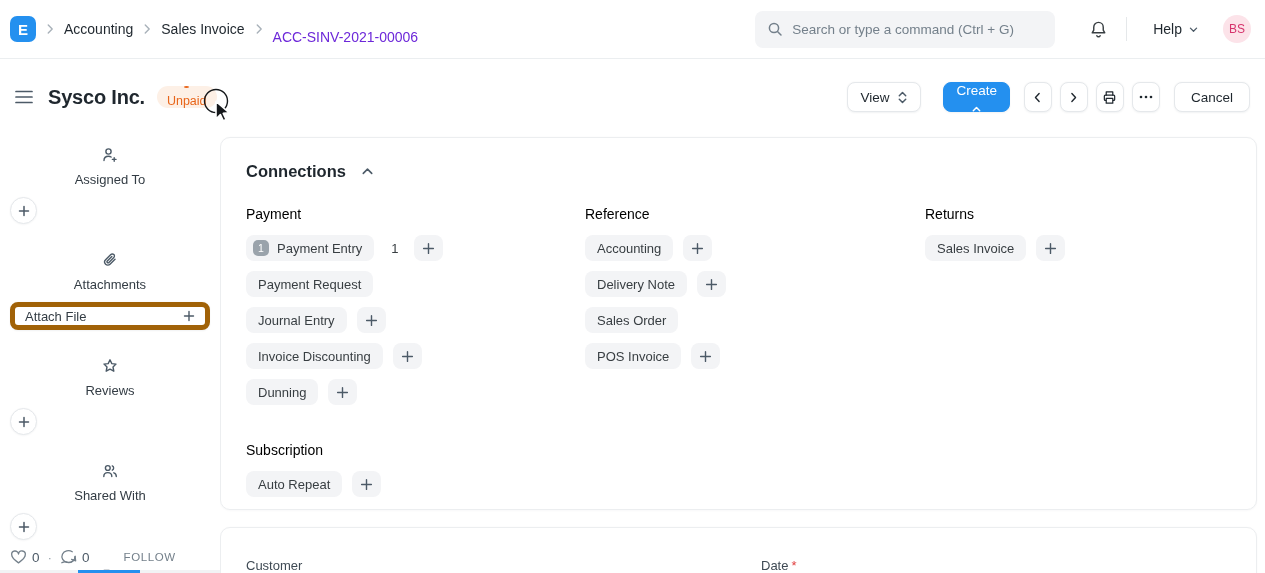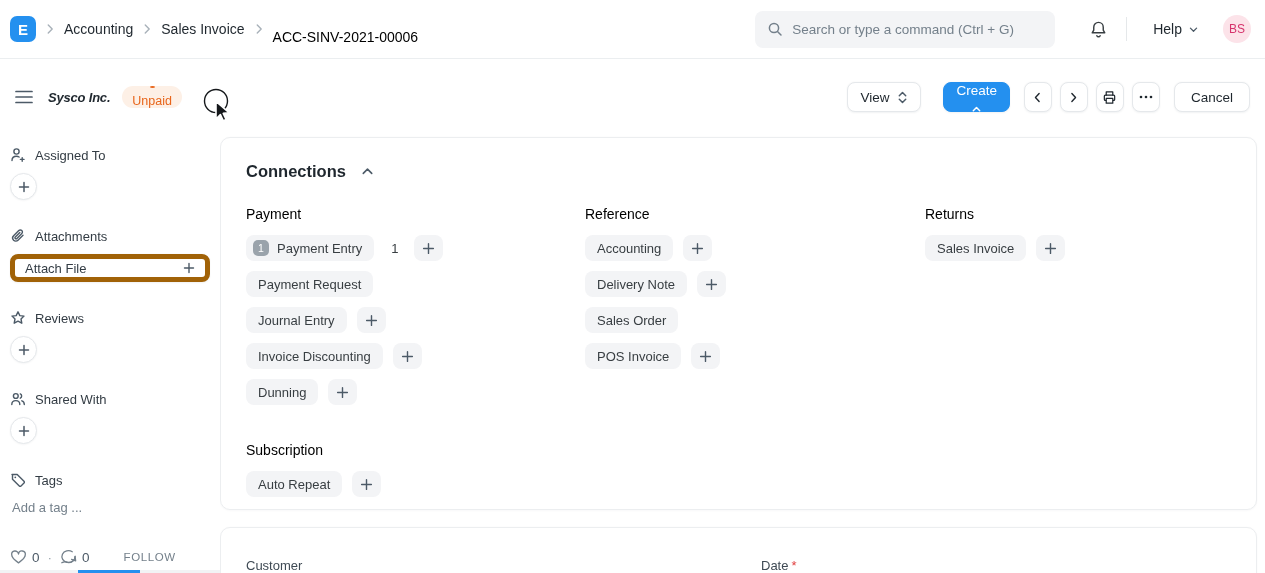--- a/index.html
+++ b/index.html
@@ -15,21 +15,21 @@
     height:59px; display:flex; align-items:center;
     padding:0 14px 0 10px; border-bottom:1px solid #ebeef0; background:#fff;
   }
   .logo {
     width:26px; height:26px; border-radius:7px; background:#2490ef;
     color:#fff; font-size:15px; font-weight:700;
     display:flex; align-items:center; justify-content:center; cursor:pointer;
   }
   .crumb-sep { margin:0 7px; color:#a8b1b9; }
   .crumb { font-size:14px; font-weight:500; color:#1f272e; text-decoration:none; cursor:pointer; }
-  .crumb.current { color:#000000; cursor:default;margin-top:16px; }
+  .crumb.current { color:#6d28d9; cursor:default;margin-top:16px; }
   .search-box {
     margin-left:auto; width:300px; height:37px; border-radius:8px;
     background:#f3f4f6; display:flex; align-items:center; padding:0 12px; gap:9px;
     cursor:text;
   }
   .search-box span { font-size:13.5px; color:#74808b; white-space:nowrap; }
   .nav-right { display:flex; align-items:center; }
   .icon-btn-plain { background:none; border:none; cursor:pointer; padding:4px; display:flex; }
   .bell-wrap { margin-left:30px; }
   .nav-divider { width:1px; height:24px; background:#e5e8ea; margin:0 14px; }
@@ -39,21 +39,21 @@
   }
   .avatar {
     width:28px; height:28px; border-radius:50%; margin-left:24px;
     background:#fce3e9; color:#d6336c; font-size:12px; font-weight:500;
     display:flex; align-items:center; justify-content:center; cursor:pointer;
   }
 
   
   .page-head { height:76px; display:flex; align-items:center; padding:0 15px 0 10px; background:#fff; }
   .menu-toggle { background:none; border:none; cursor:pointer; padding:4px; display:flex; }
-  .page-title { font-size:13px; font-weight:700; color:#1f272e; margin-left:10px; letter-spacing:-0.2px;font-style:italic; }
+  .page-title { font-size:20px; font-weight:700; color:#1f272e; margin-left:10px; letter-spacing:-0.2px; }
   .status-badge {
     margin-left:12px; height:22px; padding:0 10px; border-radius:11px;
     background:#fdf0e6; color:#e8651a; font-size:12.5px;
     display:flex; align-items:center; gap:6px;flex-direction:column;
   }
   .status-badge .dot { width:5px; height:5px; border-radius:50%; background:currentColor; }
   .actions { margin-left:auto; display:flex; align-items:center; }
   .btn {
     height:30px; border-radius:8px; border:1px solid #e5e8eb; background:#fff;
     font-family:inherit; font-size:13.5px; color:#1f272e; padding:0 12px;
@@ -62,21 +62,21 @@
   }
   .btn.icon-only { width:28px; padding:0; justify-content:center; }
   .btn.primary { background:#2490ef; border-color:#2490ef; color:#fff;flex-direction:column; }
   .ml22 { margin-left:22px; } .ml14 { margin-left:14px; } .ml8 { margin-left:8px; }
   .btn.cancel { padding:0 16px; }
 
   
   .sidebar { position:absolute; left:0; top:135px; bottom:0; width:220px; padding:12px 10px 0 10px; }
   .side-sec { margin-top:28px; }
   .side-sec:first-child { margin-top:0; }
-  .side-head { display:flex; align-items:center; gap:9px; margin-bottom:10px; }
+  .side-head { display:flex; align-items:center; gap:9px; margin-bottom:10px;flex-direction:column; }
   .side-head .lbl { font-size:13px; font-weight:500; color:#333c44; }
   .plus-circle {
     width:27px; height:27px; border-radius:50%; border:1px solid #e5e8eb; background:#fff;
     display:flex; align-items:center; justify-content:center; cursor:pointer;
     box-shadow:0 0.5px 2px rgba(25,39,52,.06);
   }
   .attach-btn {
     width:100%; height:28px; border-radius:8px; border:5px solid #a16207; background:#fff;
     font-family:inherit; font-size:13px; color:#333c44;
     display:flex; align-items:center; justify-content:space-between; padding:0 10px; cursor:pointer;

